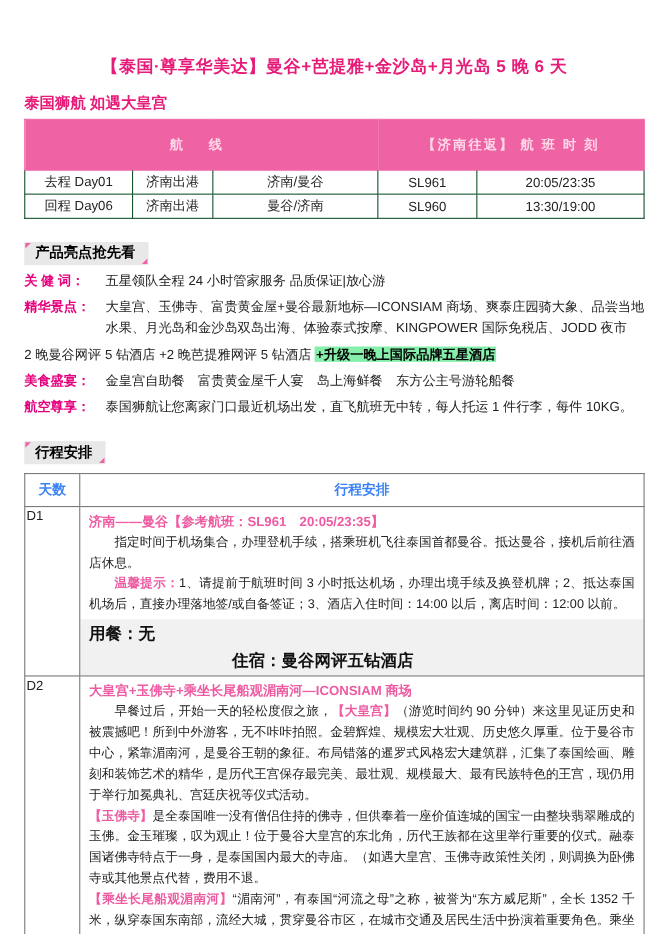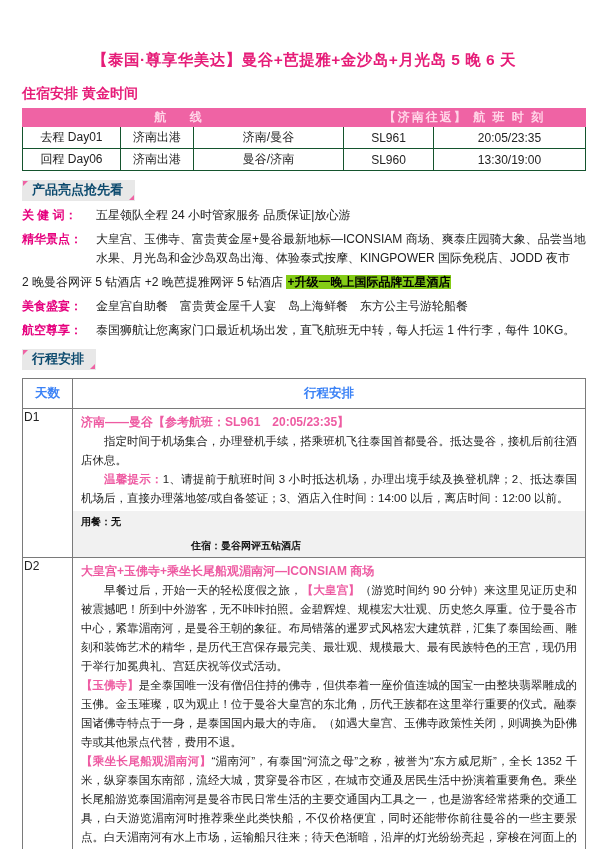--- a/index.html
+++ b/index.html
@@ -15,76 +15,76 @@
     margin:0;text-align:center;font-size:15.5px;font-weight:bold;
     color:#e61c78;letter-spacing:.5px;
   }
   .sub-title{
     margin:14px 0 5px 0;font-size:14px;font-weight:bold;color:#e61c78;
   }
 
   
   table.flight{width:100%;border-collapse:collapse;font-size:12px;table-layout:fixed;}
   table.flight th{
-    background:#ef63a4;color:#ffd6e8;font-weight:bold;padding:0 0;
+    background:#ef63a4;color:#ffd6e8;font-weight:bold;padding:14px 0;
     border:1px solid #ef63a4;text-align:center;
   }
   table.flight th.sp{letter-spacing:10px;}
   table.flight th.sp2{letter-spacing:2px;}
   table.flight td{
     border:1px solid #14532d;text-align:center;padding:2px 0;color:#222;
   }
 
   
   .section-label{
-    display:inline-block;position:relative;margin-top:9px;
-    background:#e8e8e8;color:#0c4a6e;font-weight:bold;font-size:13px;
+    display:inline-block;position:relative;margin-top:21px;
+    background:#e8e8e8;color:#000000;font-weight:bold;font-size:13px;
     padding:1px 12px 2px 10px;
   }
   .section-label::before{
     content:"";position:absolute;left:1px;top:1px;width:0;height:0;
     border-top:5px solid #ef63a4;border-right:5px solid transparent;
   }
   .section-label::after{
     content:"";position:absolute;right:1px;bottom:1px;width:0;height:0;
     border-bottom:5px solid #ef63a4;border-left:5px solid transparent;
   }
 
   
   .hl-row{display:flex;font-size:12px;line-height:19px;margin-top:5px;}
   .hl-label{flex:none;width:74px;color:#e6007e;font-weight:bold;white-space:nowrap;}
   .hl-text{flex:1;color:#222;}
-  mark.yl{background:#84cc16;color:#000;font-weight:bold;padding:0 1px;}
+  mark.yl{background:#86efac;color:#000;font-weight:bold;padding:0 1px;}
 
   
   table.itin{width:100%;border-collapse:collapse;margin-top:8px;font-size:11.5px;table-layout:fixed;}
   table.itin td{border:1px solid #7a7a7a;vertical-align:top;}
   tr.itin-head td{
     text-align:center;font-weight:bold;font-size:12.5px;padding:6px 0;color:#3b82f6;
   }
   td.day{vertical-align:middle;font-size:12px;color:#222;}
   td.content{padding:0;}
   .pad{padding:3px 8px 3px 8px;}
   .d-title{color:#ee5ba2;font-weight:bold;font-size:12px;line-height:20px;}
   .pad p{margin:0;line-height:19px;text-align:justify;color:#222;}
   .indent{text-indent:2em;}
   .tag{color:#ee5ba2;font-weight:bold;}
   .meal{
-    background:#f1f1f1;display:flex;font-weight:bold;font-size:10px;
+    background:#f1f1f1;display:flex;font-weight:bold;font-size:15px;
     padding:4px 8px;color:#111;
   }
   .stay-d1{margin-left:70px;margin-top:24px;}
 </style>
 </head>
 <body>
 
 <div class="page">
 
   <h1 class="main-title">【泰国·尊享华美达】曼谷+芭提雅+金沙岛+月光岛 5 晚 6 天</h1>
-  <h2 class="sub-title">住宿安排 黄金时间</h2>
+  <h2 class="sub-title">泰国狮航 如遇大皇宫</h2>
 
   <table class="flight">
     <colgroup>
       <col style="width:98px">
         <col style="width:73px">
         <col style="width:150px">
         <col style="width:90px">
         <col>
     </colgroup>
     <thead>

